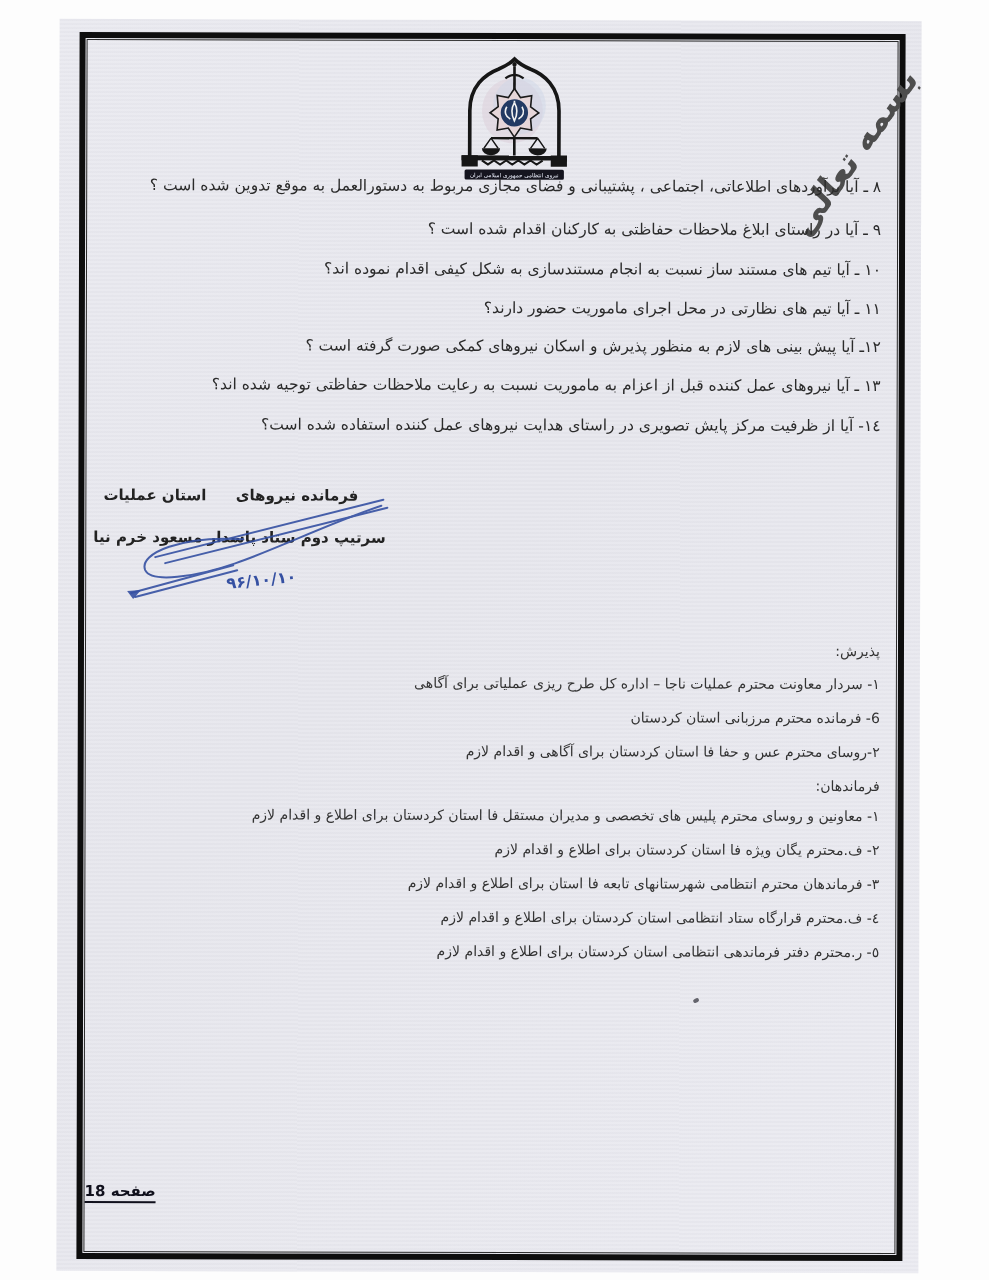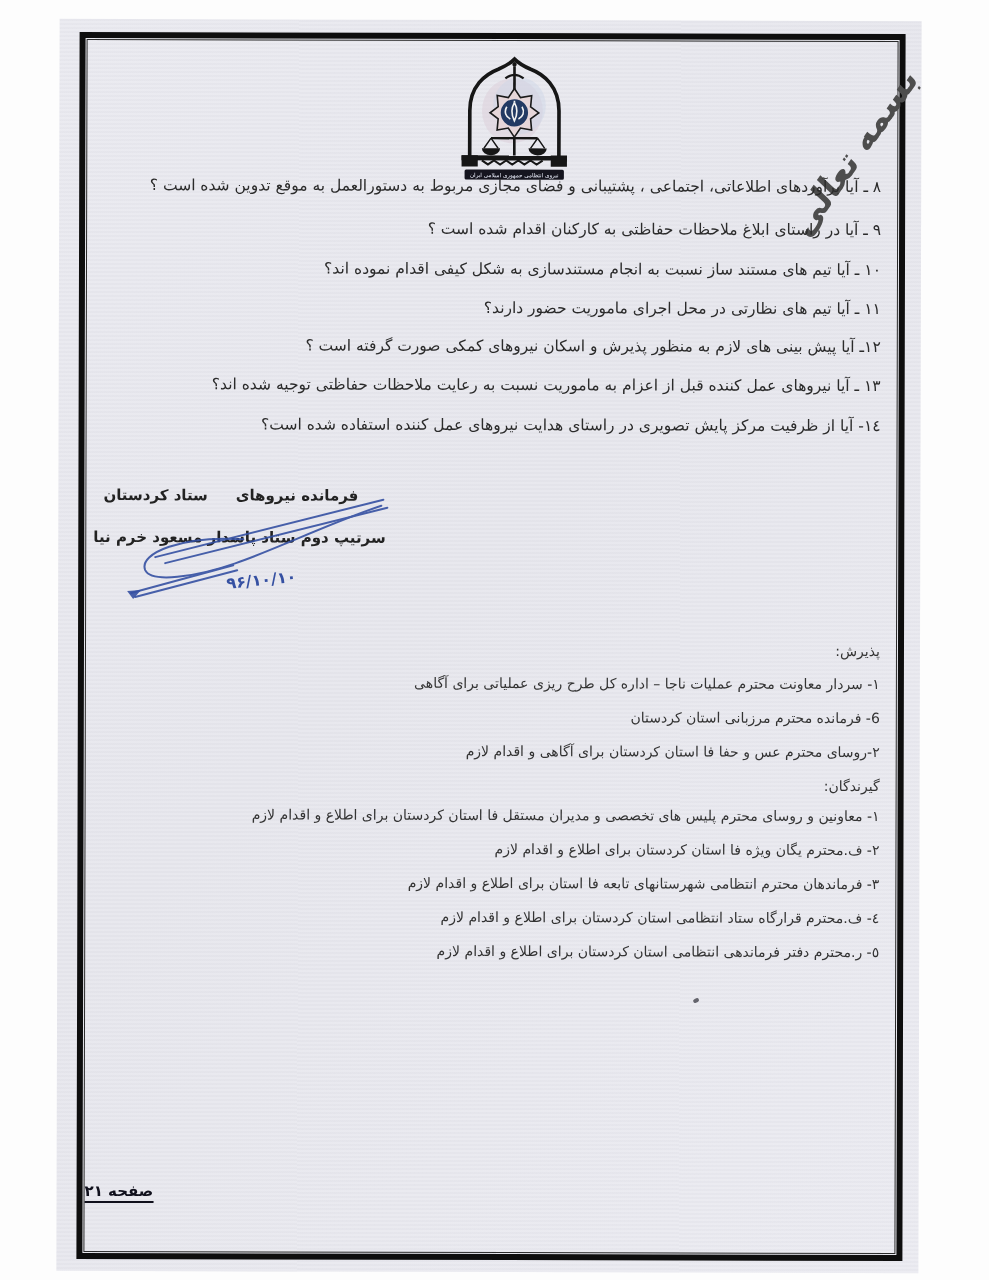--- a/index.html
+++ b/index.html
@@ -88,21 +88,21 @@
     <div class="line q" style="top:157px">٨ ـ آیا برآوردهای اطلاعاتی، اجتماعی ، پشتیبانی و فضای مجازی مربوط به دستورالعمل به موقع تدوین شده است ؟</div>
     <div class="line q" style="top:200px">٩ ـ آیا در راستای ابلاغ ملاحظات حفاظتی به کارکنان اقدام شده است ؟</div>
     <div class="line q" style="top:240px">١٠ ـ آیا تیم های مستند ساز نسبت به انجام مستندسازی به شکل کیفی اقدام نموده اند؟</div>
     <div class="line q" style="top:279px">١١ ـ آیا تیم های نظارتی در محل اجرای ماموریت حضور دارند؟</div>
     <div class="line q" style="top:317px">١٢ـ آیا پیش بینی های لازم به منظور پذیرش و اسکان نیروهای کمکی صورت گرفته است ؟</div>
     <div class="line q" style="top:356px">١٣ ـ آیا نیروهای عمل کننده قبل از اعزام به ماموریت نسبت به رعایت ملاحظات حفاظتی توجیه شده اند؟</div>
     <div class="line q" style="top:396px">١٤- آیا از ظرفیت مرکز پایش تصویری در راستای هدایت نیروهای عمل کننده استفاده شده است؟</div>
 
     <div class="line sig-row">
       <span>فرمانده نیروهای</span>
-      <span>ستاد کردستان</span>
+      <span>استان عملیات</span>
     </div>
     <div class="line sig-name">سرتیپ دوم ستاد پاسدار مسعود خرم نیا</div>
 
     <svg class="sig-ink" viewBox="0 0 345 115">
       <g stroke="#3550a2" stroke-width="2" fill="none" stroke-linecap="round" opacity="0.9">
         <path d="M300,12 L72,70"></path>
         <path d="M304,20 L82,76"></path>
         <path d="M160,52 C100,48 55,66 62,83 C68,96 112,90 152,76 C195,61 245,36 298,18"></path>
         <path d="M150,78 L48,106"></path>
         <path d="M154,83 L52,110"></path>
@@ -110,24 +110,24 @@
       <polygon points="44,104 58,103 50,112" fill="#3550a2" opacity="0.9"></polygon>
     </svg>
 
     <div class="line hand-date">۹۶/۱۰/۱۰</div>
 
     <div class="line small" style="top:622px">پذیرش:</div>
     <div class="line small" style="top:655px">١- سردار معاونت محترم عملیات ناجا – اداره کل طرح ریزی عملیاتی برای آگاهی</div>
     <div class="line small" style="top:689px">6- فرمانده محترم مرزبانی استان کردستان</div>
     <div class="line small" style="top:723px">٢-روسای محترم عس و حفا فا استان کردستان  برای آگاهی و اقدام لازم</div>
 
-    <div class="line small" style="top:757px">گیرندگان:</div>
+    <div class="line small" style="top:757px">فرماندهان:</div>
     <div class="line small" style="top:787px">١- معاونین و روسای محترم پلیس های تخصصی و مدیران مستقل فا استان کردستان  برای اطلاع و اقدام لازم</div>
     <div class="line small" style="top:821px">٢- ف.محترم یگان ویژه فا استان کردستان  برای اطلاع و اقدام لازم</div>
     <div class="line small" style="top:855px">٣- فرماندهان محترم انتظامی شهرستانهای تابعه فا استان برای اطلاع و اقدام لازم</div>
     <div class="line small" style="top:889px">٤- ف.محترم قرارگاه ستاد انتظامی استان کردستان  برای اطلاع و اقدام لازم</div>
     <div class="line small" style="top:923px">٥- ر.محترم دفتر فرماندهی انتظامی استان کردستان  برای اطلاع و اقدام لازم</div>
 
     <div class="speck"></div>
 
-    <div class="page-num">صفحه ۲۱</div>
+    <div class="page-num">صفحه 18</div>
   </div>
 </div>
 
 </body></html>

